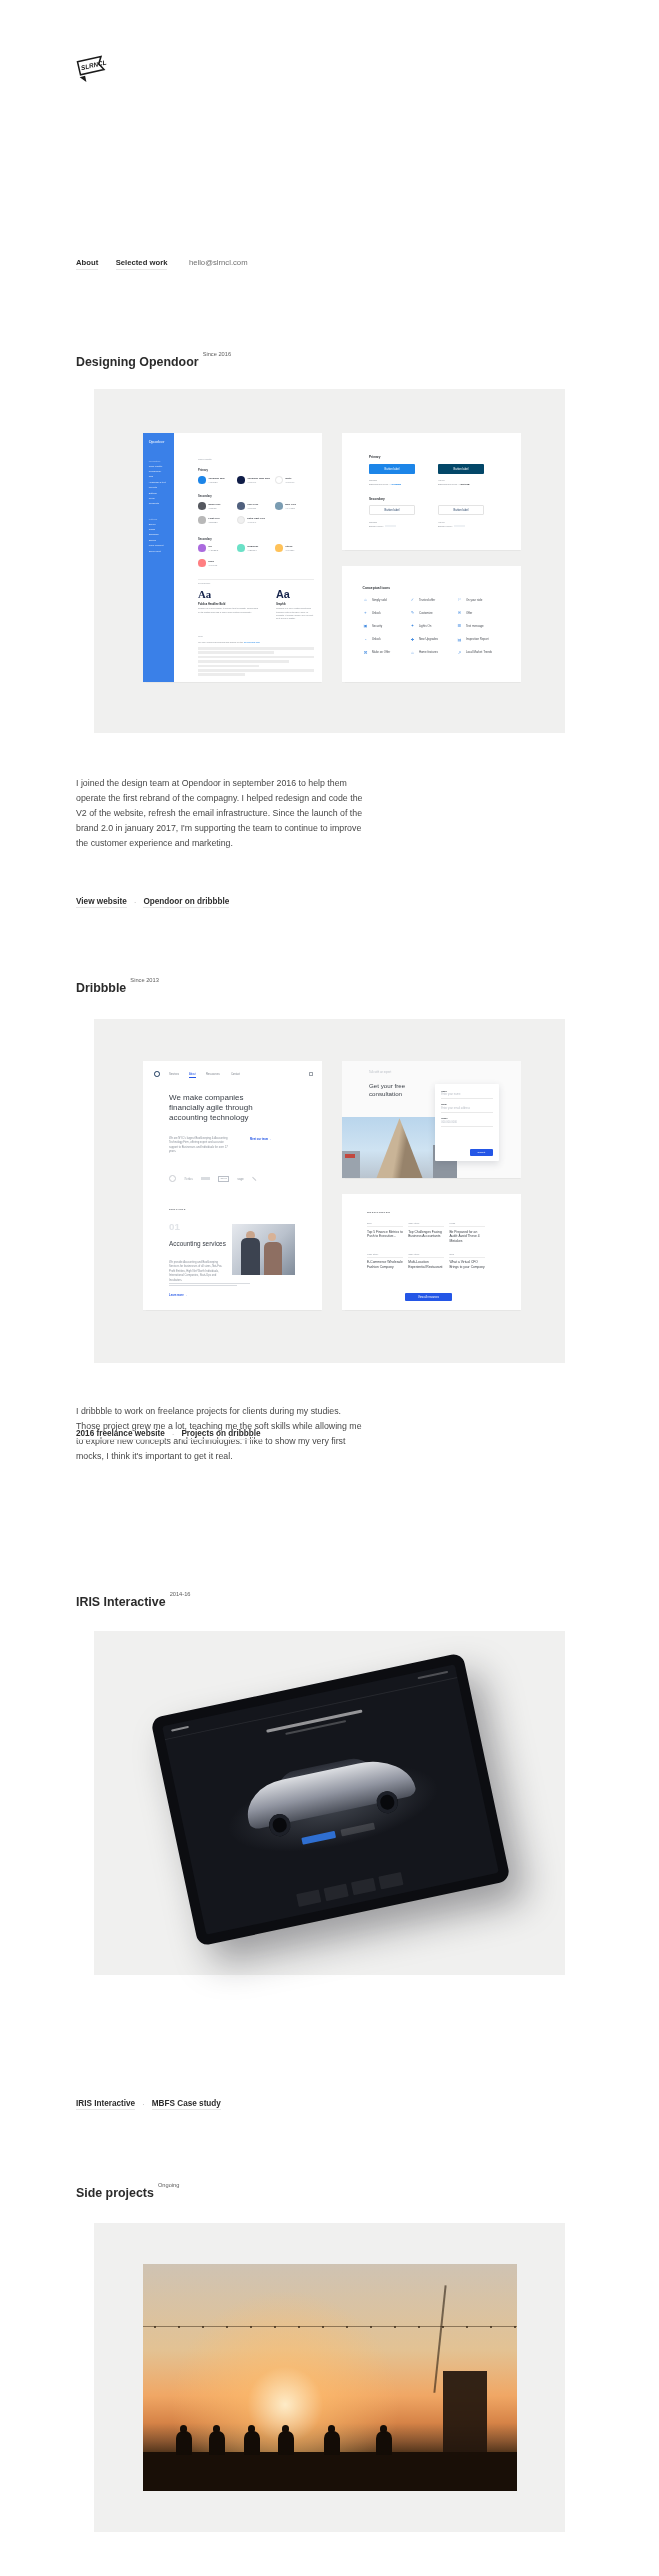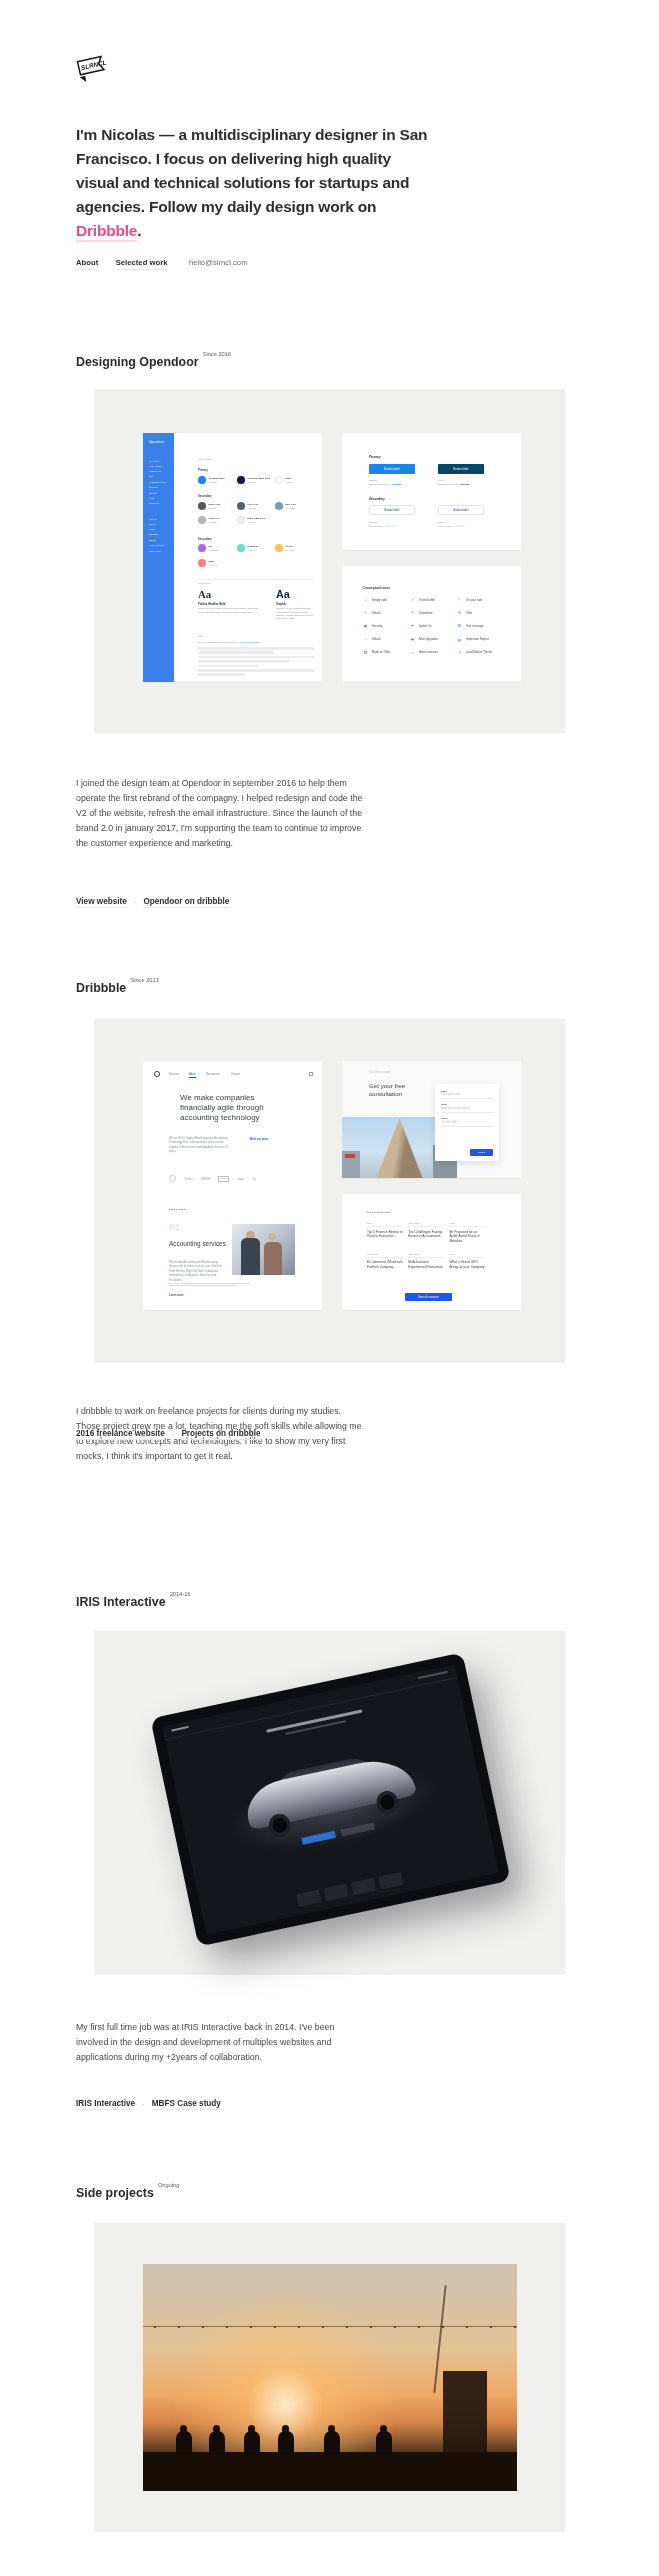--- a/index.html
+++ b/index.html
@@ -63,21 +63,21 @@
   
   .ci-grid{position:absolute;left:20.6px;top:31px;display:grid;grid-template-columns:47px 47px 47px;row-gap:8.2px;}
   .ci{display:flex;align-items:center;gap:3.6px;}
   .ci-glyph{color:#4a90e2;font-size:4.1px;width:5.7px;text-align:center;}
   .ci-label{font-size:2.9px;color:#4a4e55;}
 
   
   .fl-dot{position:absolute;width:5.7px;height:5.7px;border:0.8px solid #1d3a5f;border-radius:50%;}
   .fl-nav{font-size:2.6px;color:#7d838c;}
   .fl-nav.active{color:#2456e6;border-bottom:0.5px solid #2456e6;padding-bottom:0.8px;}
-  .fl-headline{font-size:8px;line-height:10px;color:#3b4048;font-weight:400;margin-left:11px;}
+  .fl-headline{font-size:8px;line-height:10px;color:#3b4048;font-weight:400;}
   .fl-blurb{font-size:2.7px;line-height:4.4px;color:#8a9099;}
   .fl-link{font-size:2.7px;color:#2456e6;font-weight:700;}
   .fl-brand{font-size:3.1px;color:#9aa0a8;}
   .fl-brand.serif{font-family:"Liberation Serif","DejaVu Serif",serif;}
   .fl-brand.boxed{border:0.5px solid #b9bec6;padding:0.5px 1px;font-size:2.4px;font-weight:700;}
   .fl-services{font-size:2.4px;letter-spacing:0.6px;color:#4a4e55;font-weight:700;}
   .fl-num{font-size:9.8px;font-weight:700;color:#e1e4e8;}
   .fl-title{font-size:6.4px;color:#3b4048;font-weight:500;white-space:nowrap;z-index:2;}
   .fl-photo{position:absolute;background:linear-gradient(135deg,#e6e9ee 0%,#b9c1cc 55%,#808b99 100%);overflow:hidden;}
   .fl-ph-p1{position:absolute;left:9.3px;top:14.4px;width:18.5px;height:41px;background:#3c4350;border-radius:5.2px 5.2px 0 0;}
@@ -157,21 +157,20 @@
   <a class="logo">
     <svg viewBox="0 0 64 80" width="33" height="41">
       <g transform="rotate(-13 32 38)">
         <path d="M7 25 H54 L46.5 38 L54 51 H7 Z" fill="#fff" stroke="#1a1a1a" stroke-width="3" stroke-linejoin="miter"></path>
         <text x="11" y="42.5" font-size="12.5" font-weight="bold" font-style="italic" fill="#1a1a1a" font-family="Liberation Sans, sans-serif">SLRNCL</text>
       </g>
       <path d="M9 61 L22 70 L19.5 58 Z" fill="#1a1a1a"></path>
     </svg>
   </a>
 
-  <h1 class="intro"><span>I'm Nicolas — a multidisciplinary designer in San Francisco. I focus on delivering high quality visual and technical solutions for startups and agencies. Follow my daily design work on </span><a class="dribbble" href="#">Dribbble</a><span>.</span></h1>
 
   <nav class="topnav">
     <a class="navlink" href="#">About</a>
     <a class="navlink" href="#">Selected work</a>
     <a class="email" href="#">hello@slrncl.com</a>
   </nav>
 
   <h2 class="sec" style="top:355px"><span>Designing Opendoor</span><sup class="period">Since 2016</sup></h2>
 
   <div class="fig" style="top:389px;height:344px">
@@ -548,21 +547,20 @@
         <div class="thumbs">
           <span class="thumb"></span>
           <span class="thumb"></span>
           <span class="thumb"></span>
           <span class="thumb"></span>
         </div>
       </div>
     </div>
   </div>
 
-  <p class="body" style="top:2020px">My first full time job was at IRIS Interactive back in 2014. I've been involved in the design and development of multiples websites and applications during my +2years of collaboration.</p>
   <div class="links" style="top:2099px">
     <a href="#">IRIS Interactive</a>
     <span class="dot">·</span>
     <a href="#">MBFS Case study</a>
   </div>
 
   <h2 class="sec" style="top:2186px"><span>Side projects</span><sup class="period">Ongoing</sup></h2>
 
   <div class="fig" style="top:2223px;height:309px">
     <div class="photo" style="left:49px;top:41px;width:374px;height:227px">

